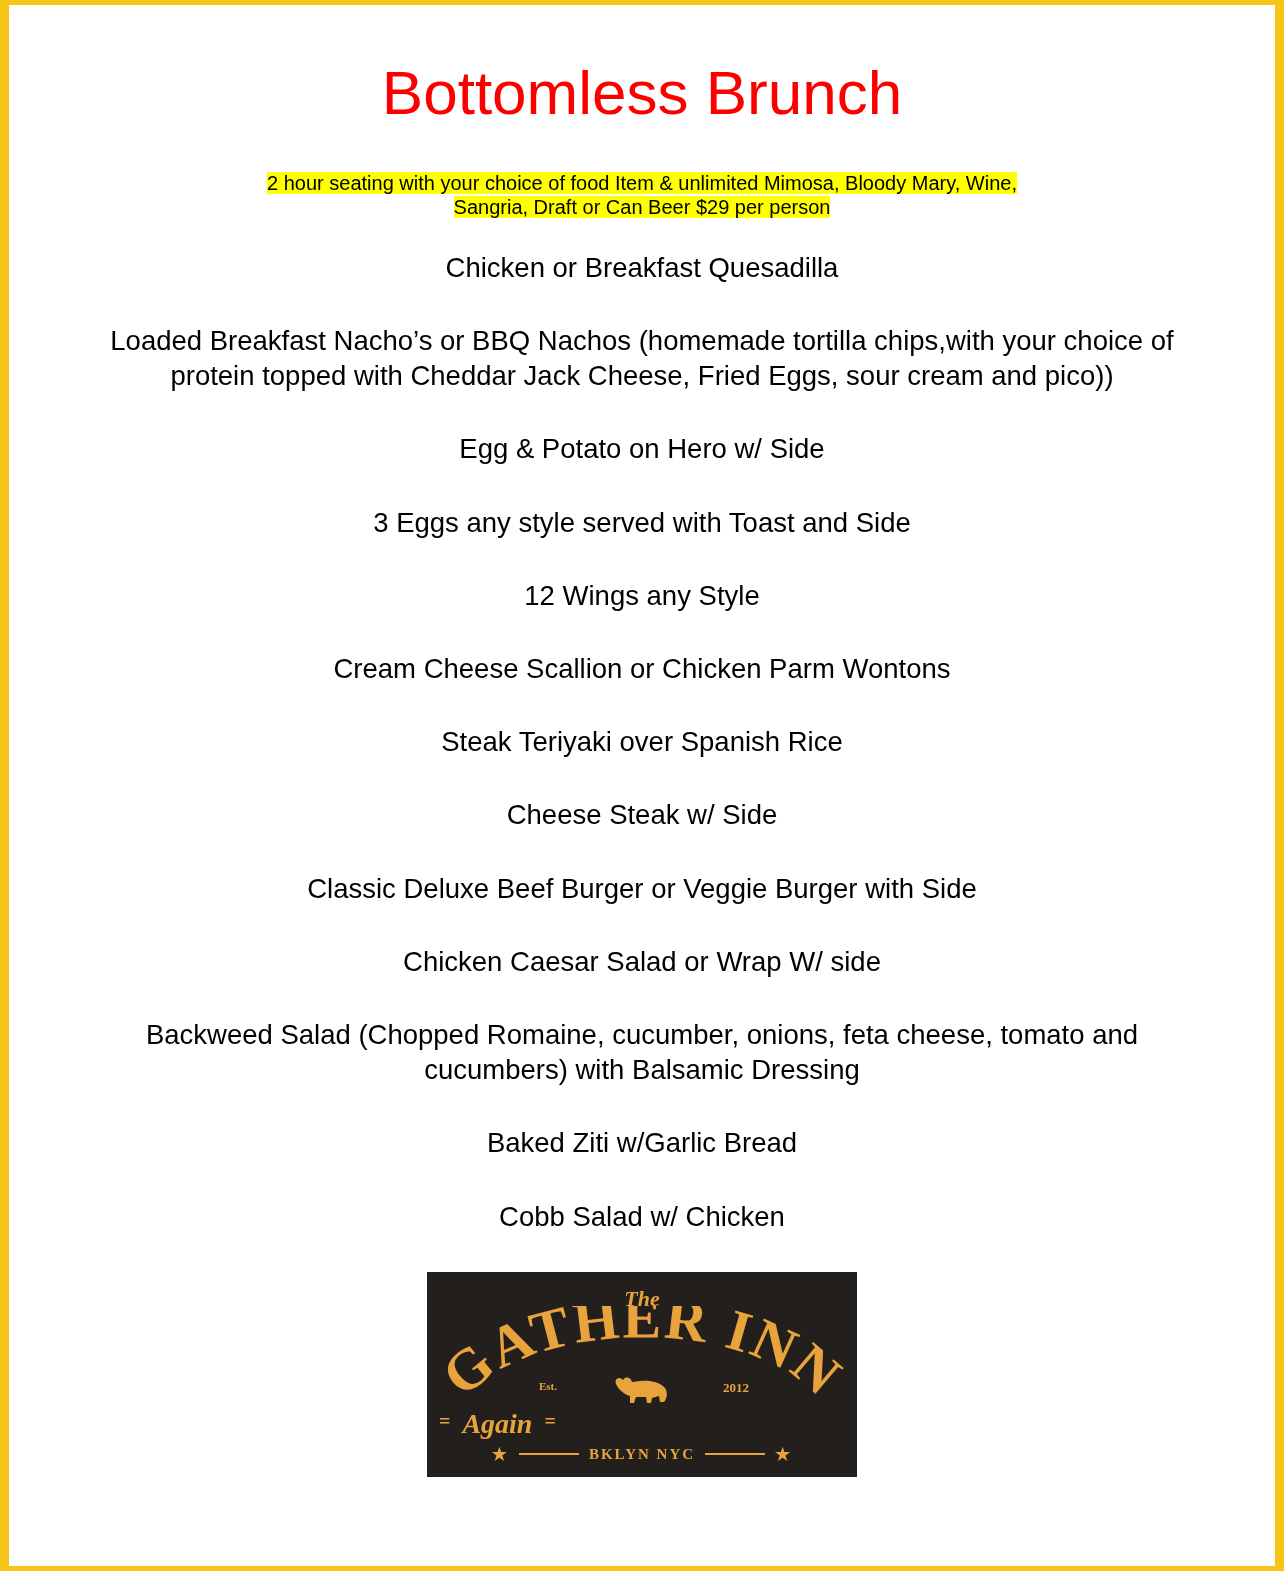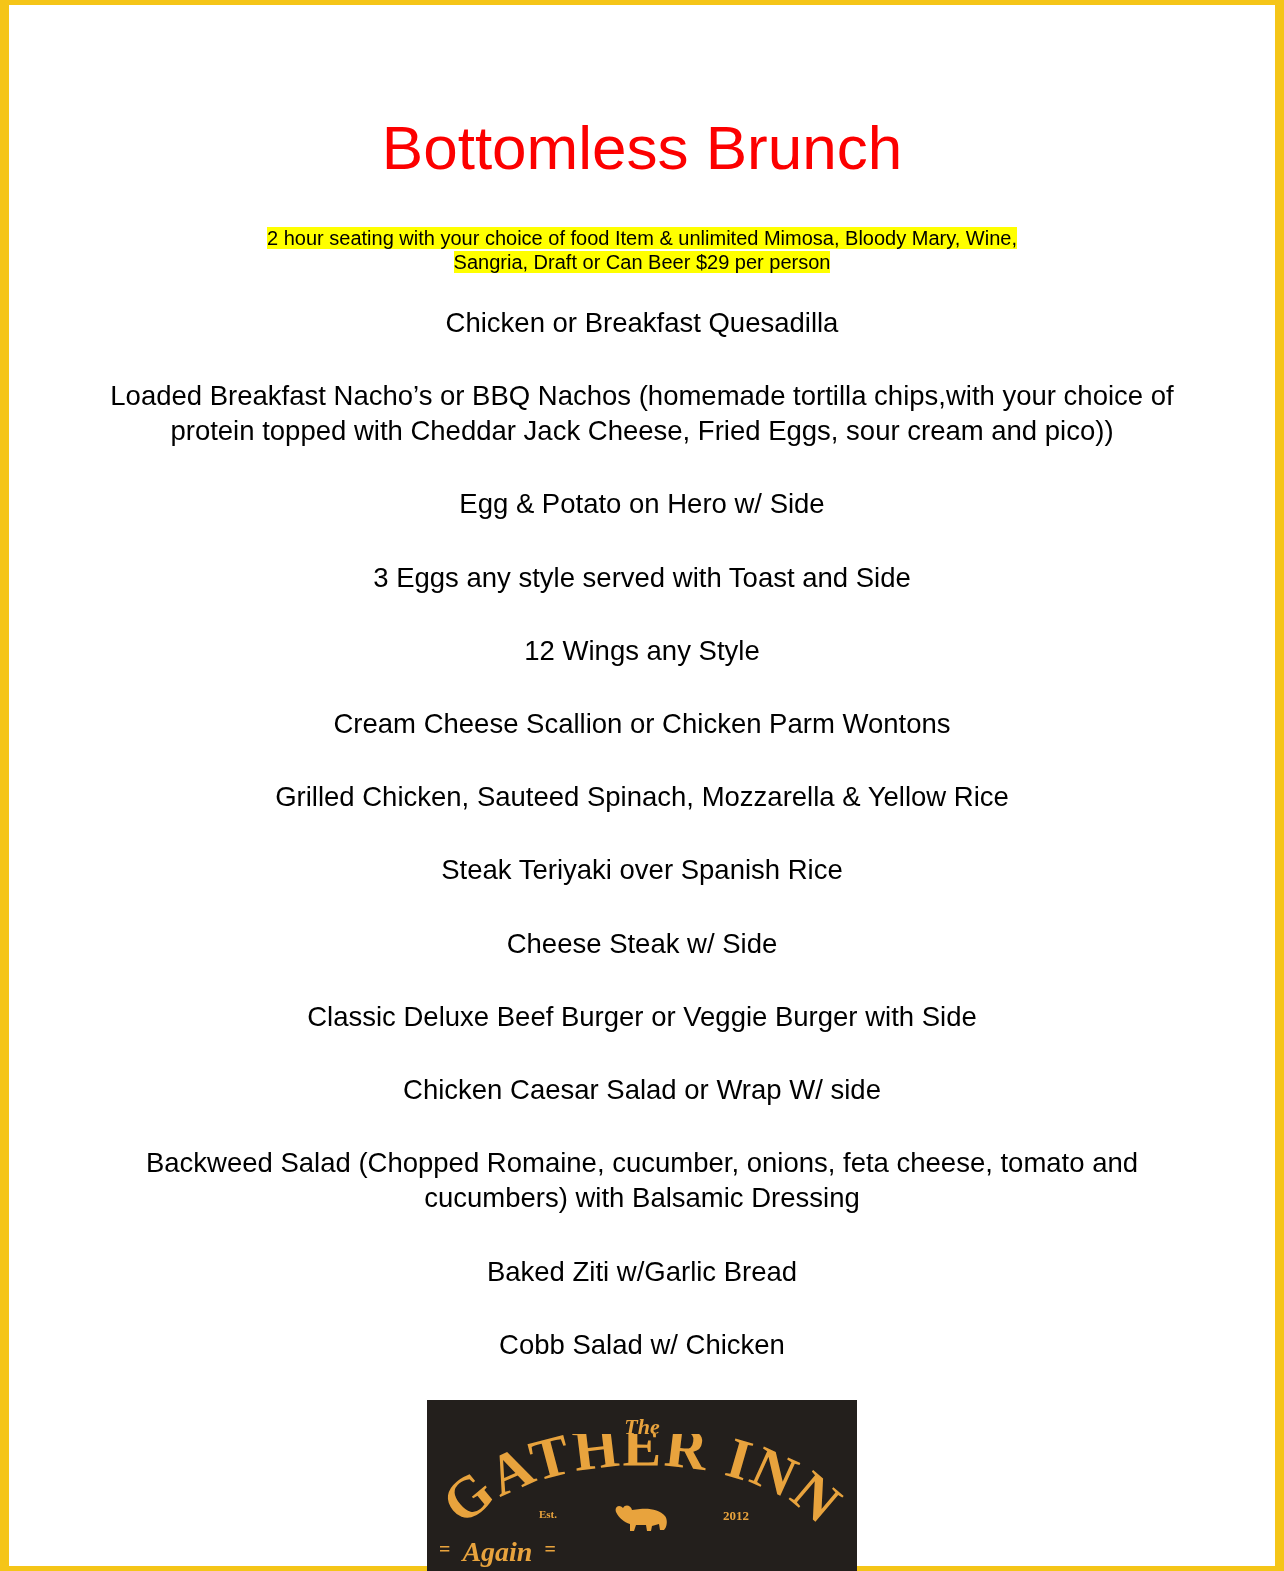--- a/index.html
+++ b/index.html
@@ -43,21 +43,21 @@
     background: #ffffff;
   }
 
   .title {
     text-align: center;
     color: #fc0000;
     font-size: 62px;
     font-weight: normal;
     letter-spacing: 0px;
     margin: 0;
-    padding-top: 110px;
+    padding-top: 55px;
     line-height: 1.05;
   }
 
   .highlight-block {
     text-align: center;
     margin-top: 46px;
     font-size: 20px;
     color: #000;
     line-height: 1.22;
     padding: 0 70px;
@@ -196,21 +196,20 @@
     <span class="hl">Sangria, Draft or Can Beer $29 per person</span>
   </div>
 
   <div class="menu">
     <p class="menu-item">Chicken or Breakfast Quesadilla</p>
     <p class="menu-item">Loaded Breakfast Nacho’s or BBQ Nachos (homemade tortilla chips,with your choice of protein topped with Cheddar Jack Cheese, Fried Eggs, sour cream and pico))</p>
     <p class="menu-item">Egg &amp; Potato  on Hero w/ Side</p>
     <p class="menu-item">3 Eggs any style served with Toast and Side</p>
     <p class="menu-item">12 Wings any Style</p>
     <p class="menu-item">Cream Cheese Scallion or Chicken Parm Wontons</p>
-    <p class="menu-item">Grilled Chicken, Sauteed Spinach, Mozzarella &amp; Yellow Rice</p>
     <p class="menu-item">Steak Teriyaki over Spanish Rice</p>
     <p class="menu-item">Cheese Steak w/ Side</p>
     <p class="menu-item">Classic Deluxe Beef Burger or Veggie Burger  with Side</p>
     <p class="menu-item">Chicken Caesar Salad or Wrap W/ side</p>
     <p class="menu-item">Backweed Salad (Chopped Romaine, cucumber, onions, feta cheese, tomato and cucumbers) with Balsamic Dressing</p>
     <p class="menu-item">Baked Ziti w/Garlic Bread</p>
     <p class="menu-item">Cobb Salad w/ Chicken</p>
   </div>
 
   <div class="logo-wrap">

